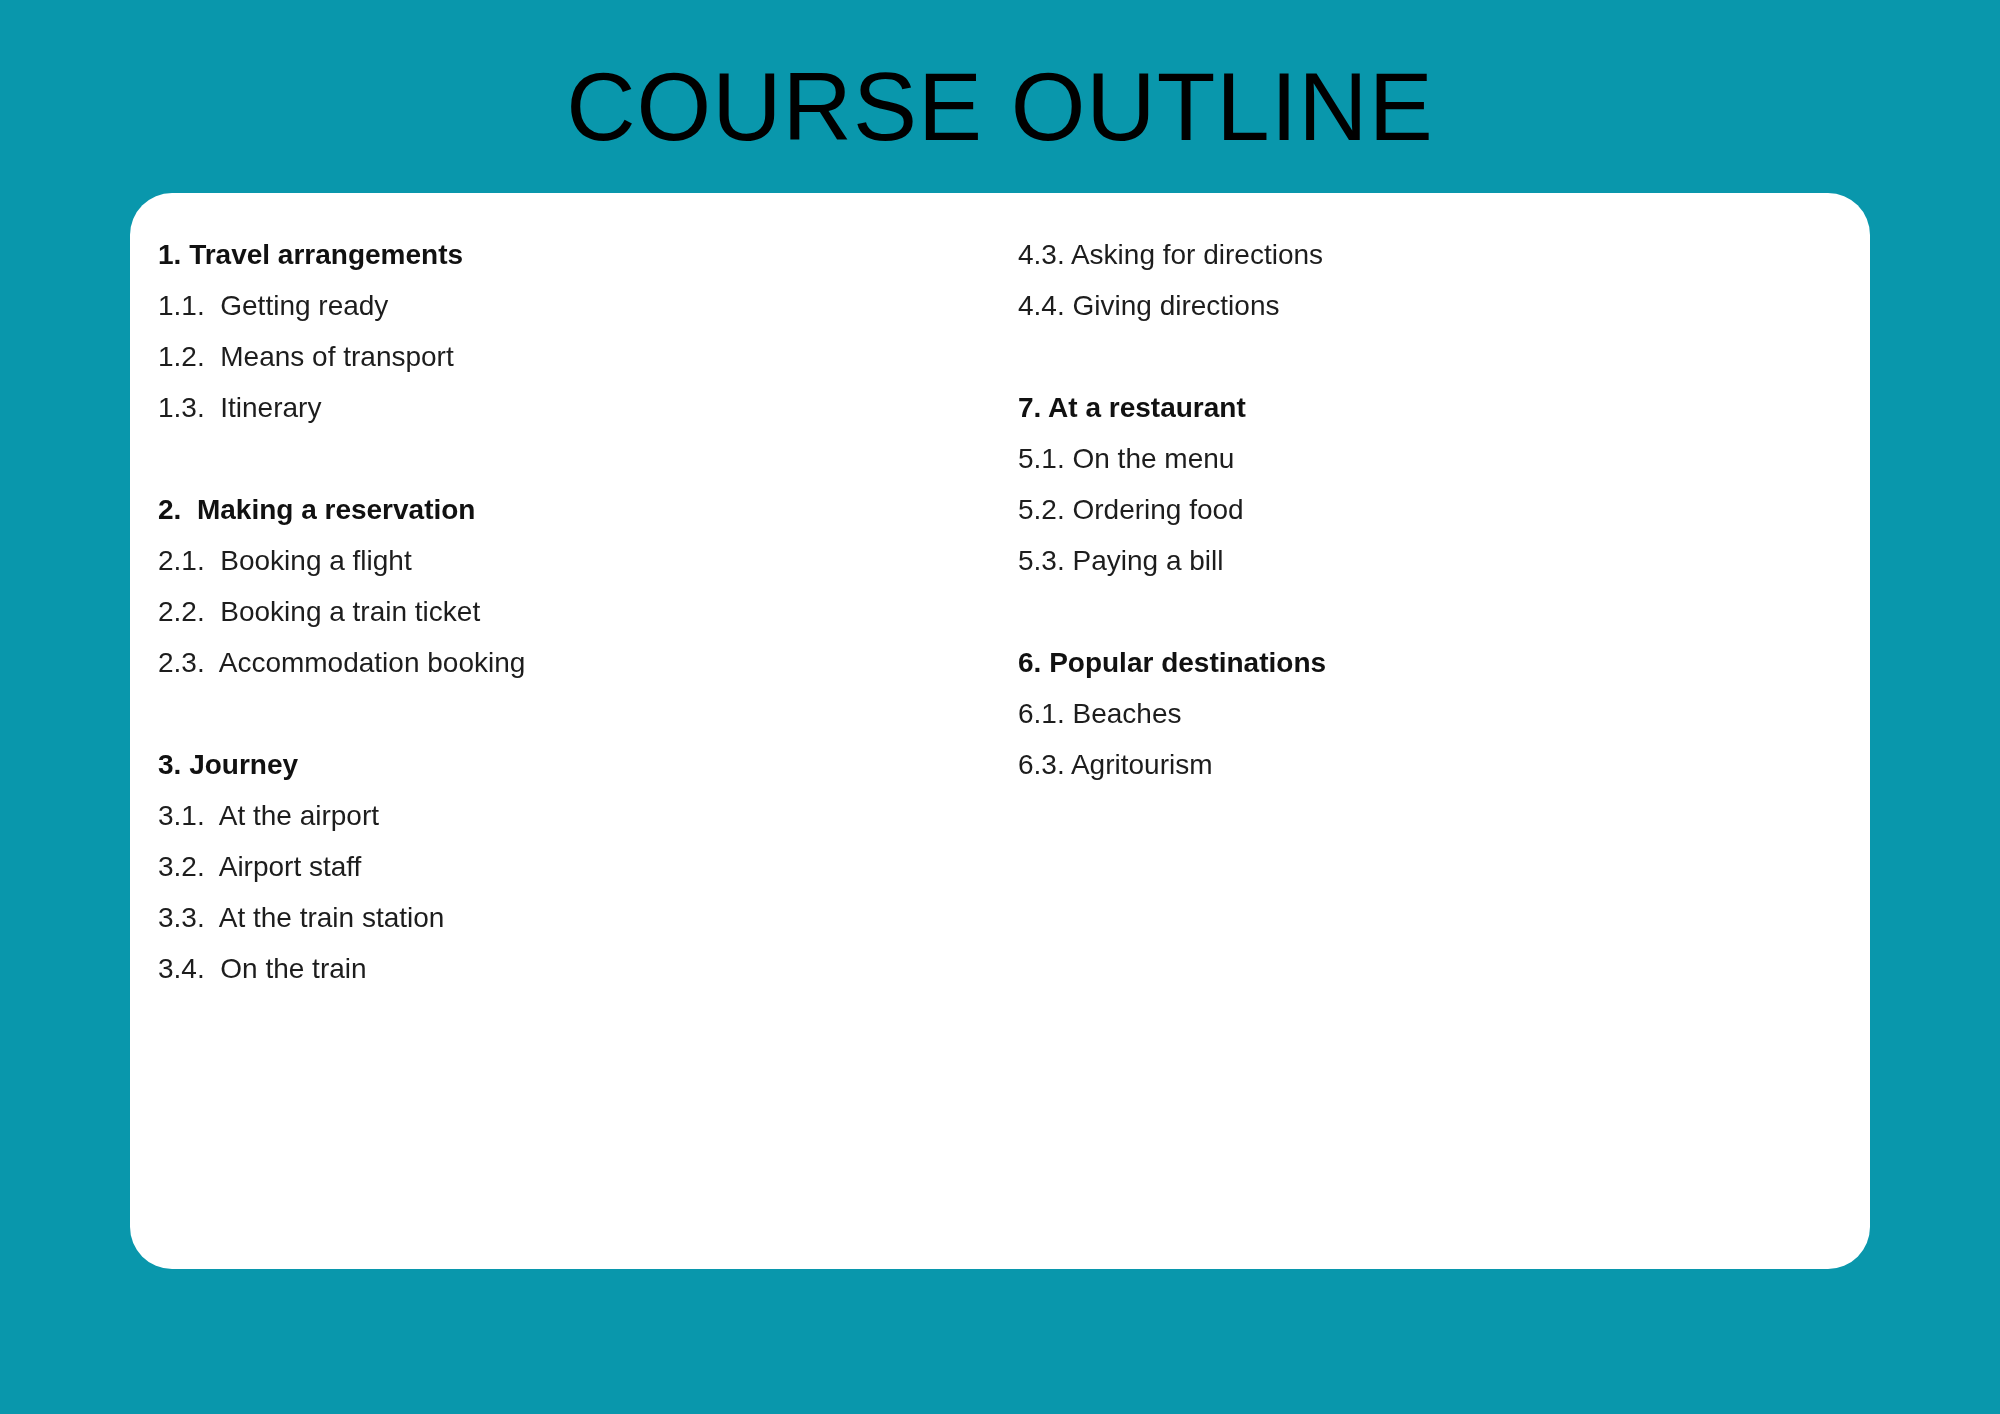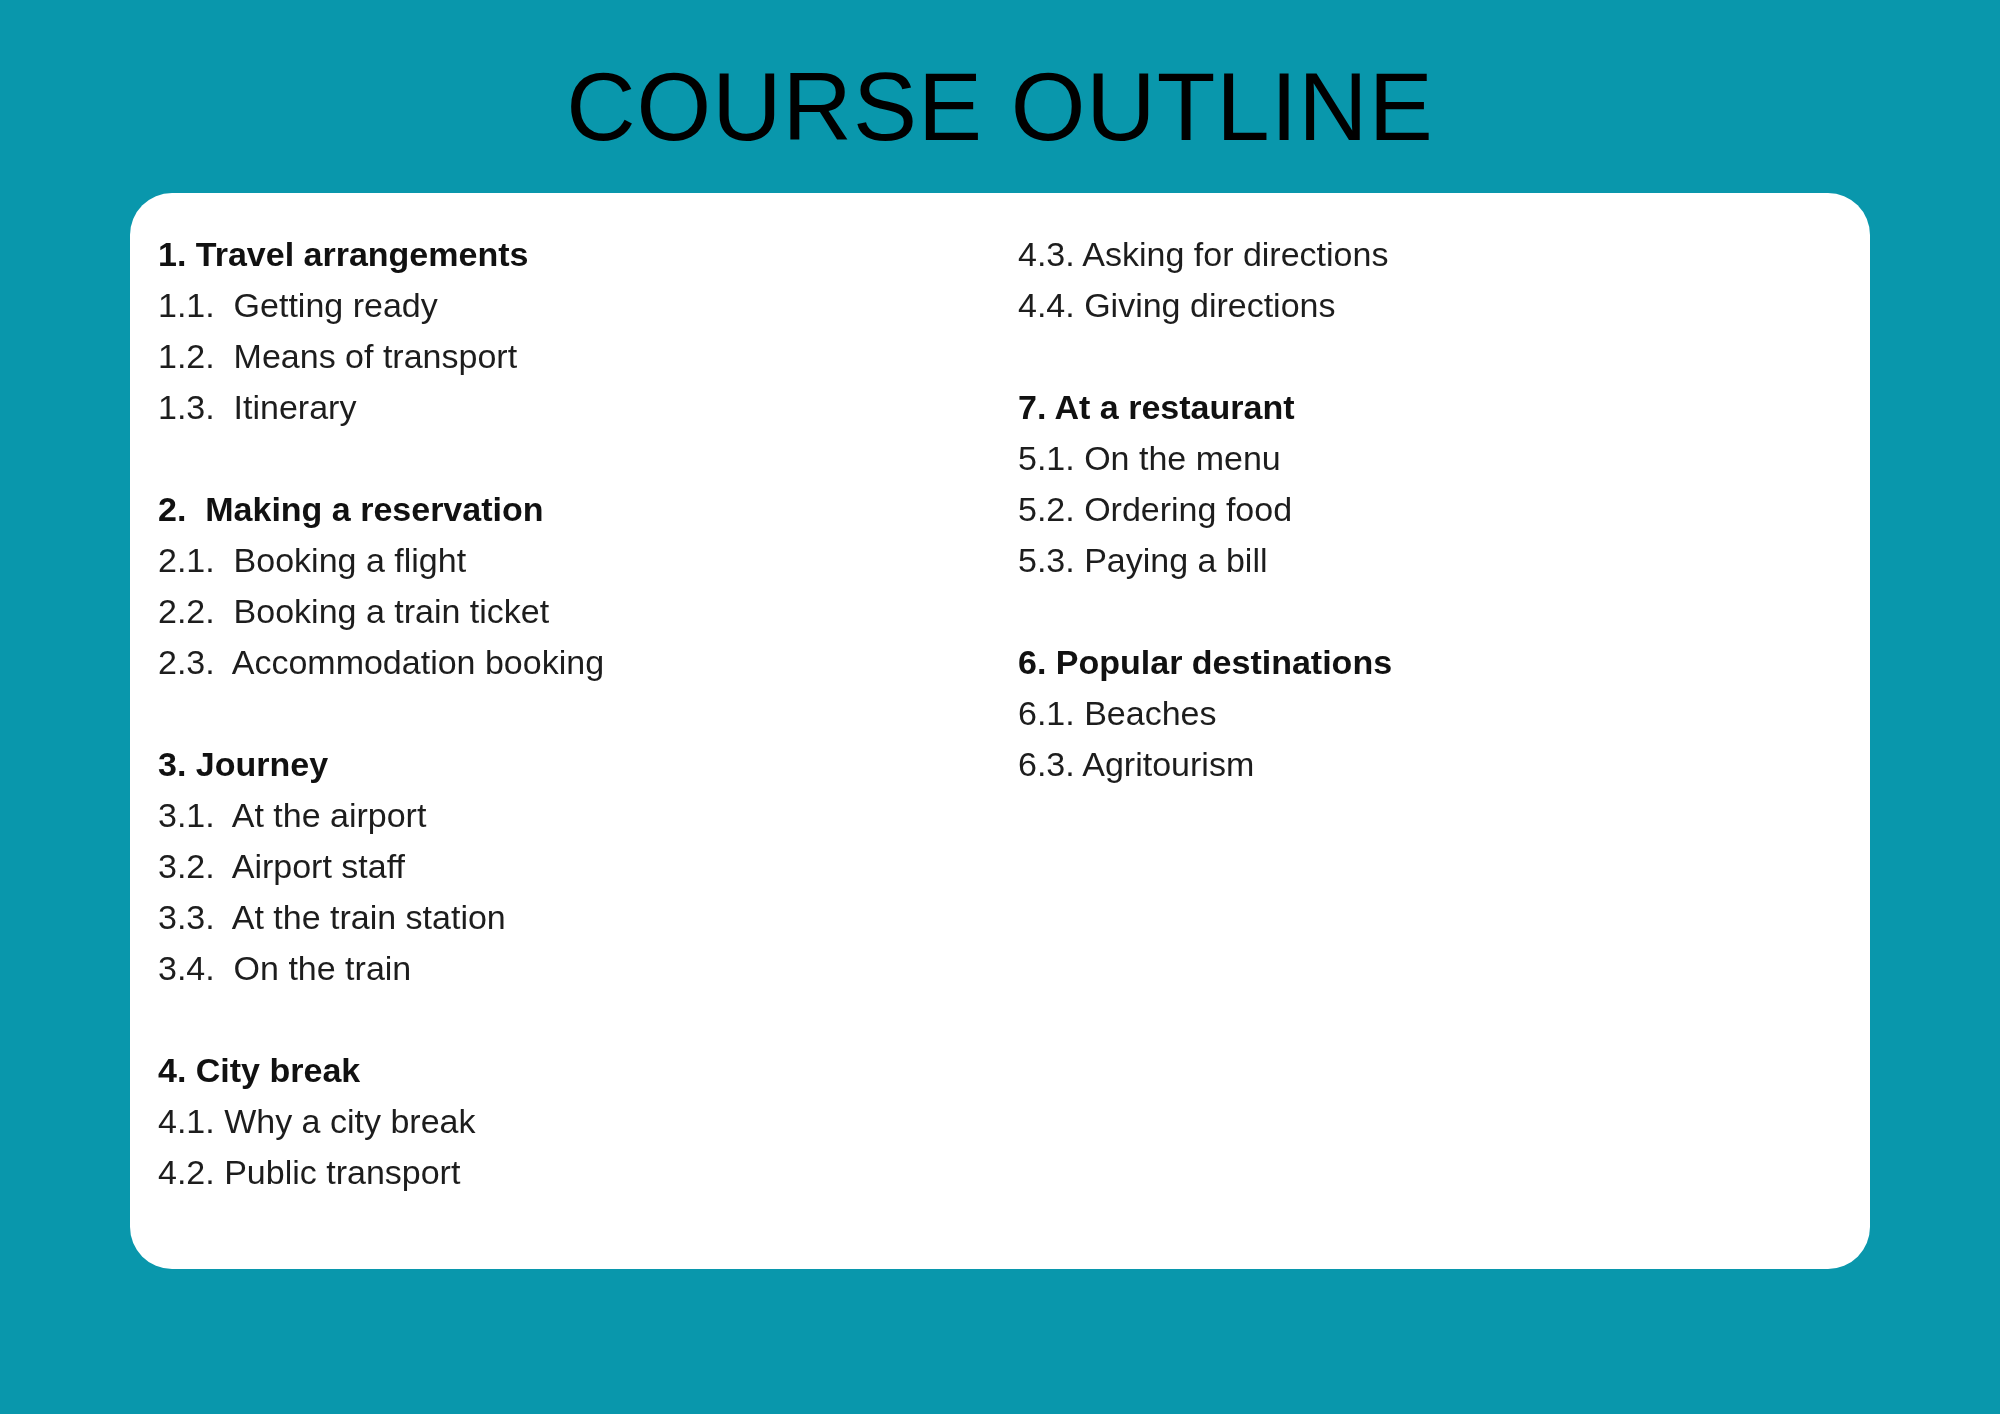--- a/index.html
+++ b/index.html
@@ -53,21 +53,21 @@
   .col-right {
     flex: 1 1 auto;
   }
   .block {
     margin-bottom: 51px;
   }
   .block:last-child {
     margin-bottom: 0;
   }
   .line {
-    font-size: 34px;
+    font-size: 28px;
     line-height: 51px;
     white-space: pre-wrap;
   }
   .heading {
     font-weight: 700;
     color: #111111;
   }
 </style>
 </head>
 <body>
@@ -95,25 +95,20 @@
       </section>
 
       <section class="block">
         <div class="line heading">3. Journey</div>
         <div class="line item">3.1.  At the airport</div>
         <div class="line item">3.2.  Airport staff</div>
         <div class="line item">3.3.  At the train station</div>
         <div class="line item">3.4.  On the train</div>
       </section>
 
-      <section class="block">
-        <div class="line heading">4. City break</div>
-        <div class="line item">4.1. Why a city break</div>
-        <div class="line item">4.2. Public transport</div>
-      </section>
 
     </div>
 
     <div class="col col-right">
 
       <section class="block">
         <div class="line item">4.3. Asking for directions</div>
         <div class="line item">4.4. Giving directions</div>
       </section>
 

